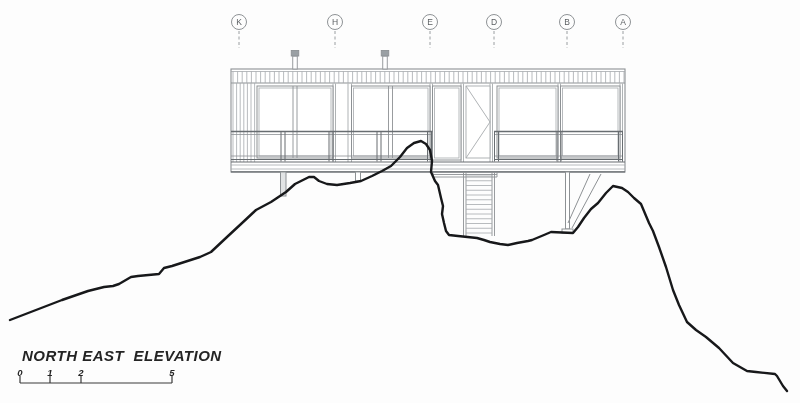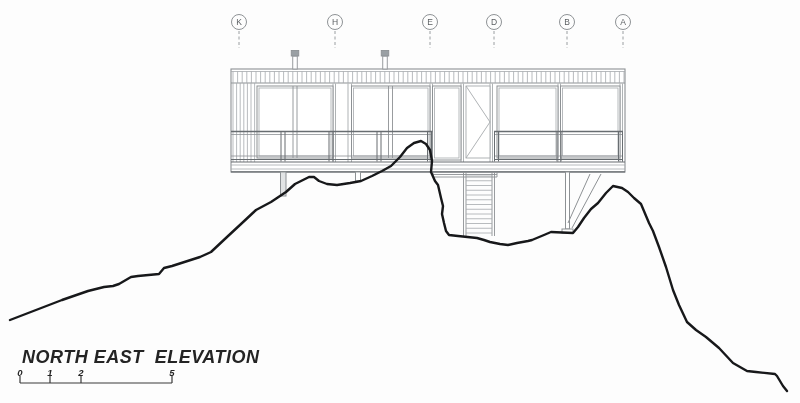--- a/index.html
+++ b/index.html
@@ -5,21 +5,21 @@
   html,body{margin:0;padding:0;background:#ffffff;}
   .canvas{
     position:relative;width:800px;height:403px;background:#fdfdfd;overflow:hidden;
     font-family:"Liberation Sans",sans-serif;
   }
   .canvas svg{position:absolute;left:0;top:0;}
   .drawing-title{
     position:absolute;left:22px;top:347px;
     font-family:"Liberation Sans",sans-serif;
     font-weight:bold;font-style:italic;
-    font-size:18px;letter-spacing:0.5px;color:#242424;white-space:pre;
+    font-size:15px;letter-spacing:0.5px;color:#242424;white-space:pre;
   }
   .scale-num{
     position:absolute;top:367px;transform:translateX(-50%);
     font-family:"Liberation Sans",sans-serif;
     font-weight:bold;font-style:italic;
     font-size:9.5px;color:#242424;
   }
 </style>
 </head>
 <body>

